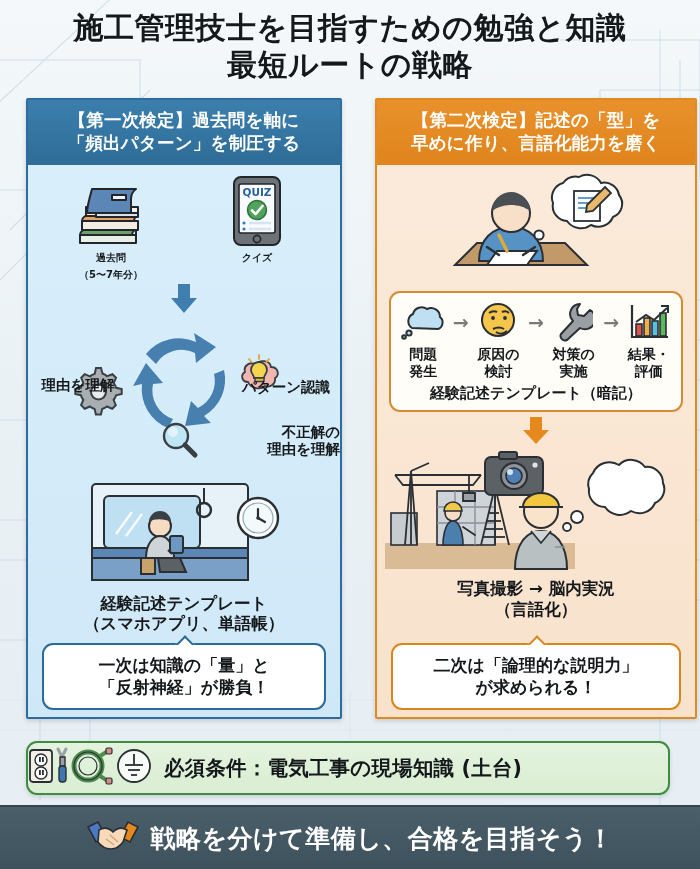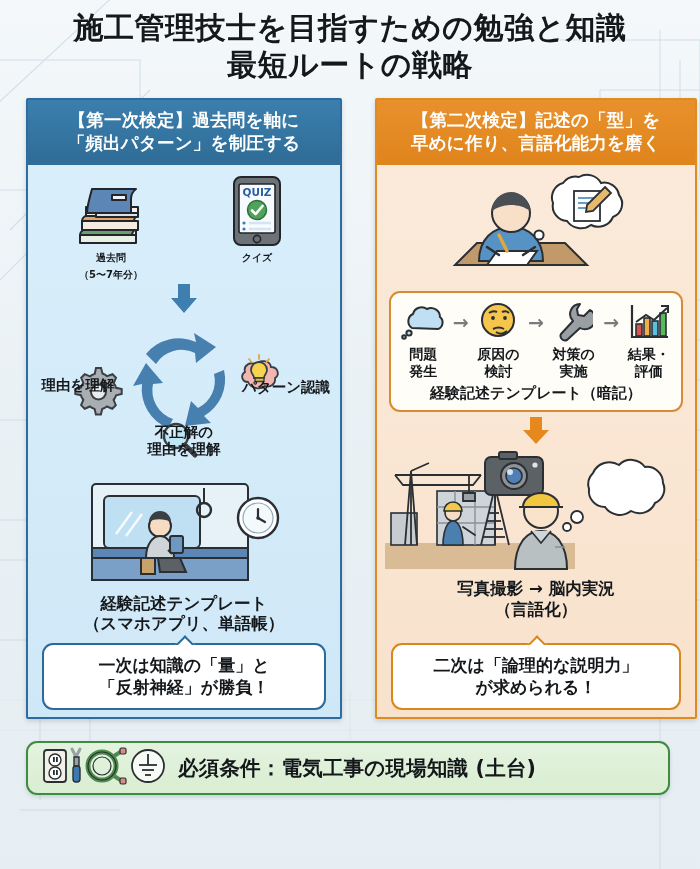--- a/index.html
+++ b/index.html
@@ -58,21 +58,21 @@
   .icon-col{width:120px;text-align:center;}
   .icon-box{height:74px;display:flex;align-items:flex-end;justify-content:center;}
   .icon-col .cap{font-size:10px;margin-top:5px;}
   .dnarrow{display:block;margin:0 auto;}
 
   
   .cycle{position:relative;height:150px;margin-top:-2px;}
   .cycle .lab{position:absolute;font-size:14.5px;font-weight:bold;color:#16191c;}
   .lab-rep{left:4px;top:64px;width:92px;text-align:center;}
   .lab-pat{right:0px;top:66px;width:108px;text-align:center;}
-  .lab-wrong{left:0;right:0;top:112px;text-align:center;font-size:15px;line-height:1.2;}
+  .lab-wrong{left:0;right:0;top:112px;text-align:right;font-size:15px;line-height:1.2;}
 
   
   .train-wrap{text-align:center;margin-top:18px;}
   .train-cap{font-size:16.5px;font-weight:bold;line-height:1.25;margin-top:4px;color:#16191c;}
 
   
   .callout{
     position:absolute;left:14px;right:14px;bottom:10px;
     background:#ffffff;border-radius:11px;text-align:center;
     font-weight:bold;font-size:17px;line-height:1.3;color:#14181b;
@@ -112,21 +112,21 @@
     position:absolute;left:12px;top:16px;width:98px;text-align:left;
     font-size:13px;font-weight:bold;line-height:1.28;color:#16191c;
   }
   .photo-cap{text-align:center;font-size:16.5px;font-weight:bold;line-height:1.25;margin-top:2px;color:#16191c;}
 
   
   .greenbar{
     position:absolute;left:26px;top:741px;width:644px;height:54px;z-index:3;
     background:linear-gradient(180deg,#e4f3df 0%,#d9eed2 100%);
     border:2px solid #3f8b42;border-radius:11px;
-    display:flex;align-items:center;padding-left:14px;box-sizing:border-box;
+    display:flex;align-items:center;box-sizing:border-box;
     box-shadow:0 2px 4px rgba(20,60,30,.15);
   }
   .greenbar .gtxt{font-size:20.5px;font-weight:bold;color:#14181b;margin-left:12px;letter-spacing:0.2px;}
 
   
   .footer{
     position:absolute;left:0;right:0;bottom:0;height:62px;z-index:4;
     background:linear-gradient(180deg,#4b5f6b 0%,#3e525e 100%);
     display:flex;align-items:center;justify-content:center;gap:10px;
     border-top:2px solid #33454f;
@@ -555,14 +555,25 @@
           <path d="M106 8 v11" stroke="#2a2f34" stroke-width="1.8"></path>
           <path d="M97 19 h18" stroke="#2a2f34" stroke-width="1.8"></path>
           <path d="M100 24 h12" stroke="#2a2f34" stroke-width="1.8"></path>
           <path d="M103 29 h6" stroke="#2a2f34" stroke-width="1.8"></path>
         </g>
       </svg>
     </div>
     <div class="gtxt">必須条件：電気工事の現場知識 (土台)</div>
   </div>
 
+  <div class="footer">
+    <span>
+      <svg width="54" height="34" viewBox="0 0 54 34">
+        <path d="M2 8 l10 -5 l8 15 l-10 5z" fill="#4b79c4" stroke="#2a2f34" stroke-width="1.6"></path>
+        <path d="M52 8 l-10 -5 l-8 15 l10 5z" fill="#e5891f" stroke="#2a2f34" stroke-width="1.6"></path>
+        <path d="M13 11 c5 -3 10 -2 14 2 c4 -4 9 -5 14 -2 l-4 12 c-3 4 -8 7 -12 7 c-5 0 -10 -3 -13 -7z" fill="#f8d9b8" stroke="#2a2f34" stroke-width="1.6"></path>
+        <path d="M20 20 l8 6 M24 16 l8 7" stroke="#caa77f" stroke-width="1.4"></path>
+      </svg>
+    </span>
+    <span class="ftxt">戦略を分けて準備し、合格を目指そう！</span>
+  </div>
 
 </div>
 
 </body></html>

